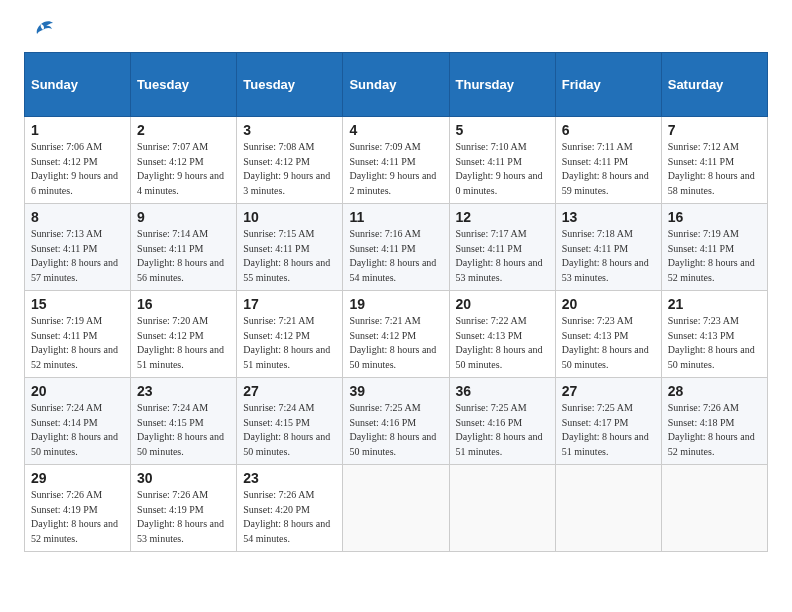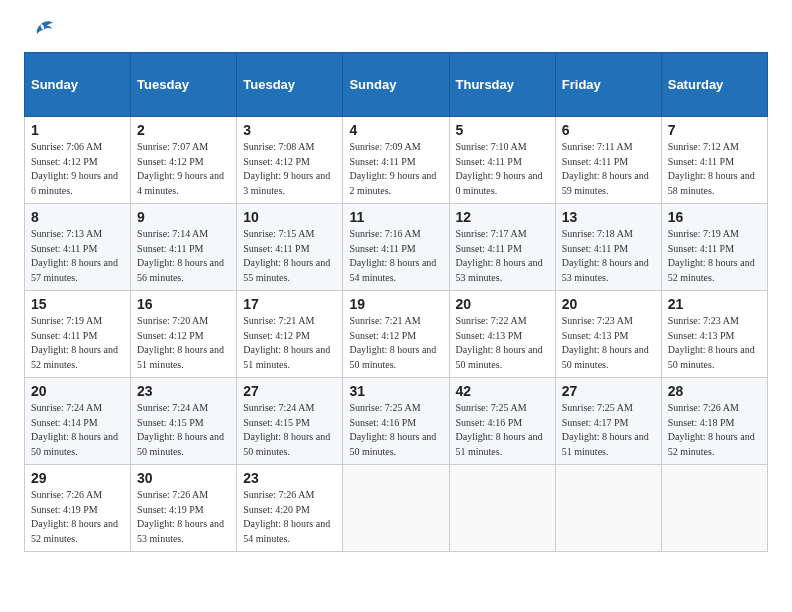--- a/index.html
+++ b/index.html
@@ -224,25 +224,25 @@
         </td>
         <td>
           <span class="day-num">23</span>
           <div class="day-detail">Sunrise: 7:24 AM<br>Sunset: 4:15 PM<br>Daylight: 8 hours and 50 minutes.</div>
         </td>
         <td>
           <span class="day-num">27</span>
           <div class="day-detail">Sunrise: 7:24 AM<br>Sunset: 4:15 PM<br>Daylight: 8 hours and 50 minutes.</div>
         </td>
         <td>
-          <span class="day-num">31</span>
+          <span class="day-num">39</span>
           <div class="day-detail">Sunrise: 7:25 AM<br>Sunset: 4:16 PM<br>Daylight: 8 hours and 50 minutes.</div>
         </td>
         <td>
-          <span class="day-num">42</span>
+          <span class="day-num">36</span>
           <div class="day-detail">Sunrise: 7:25 AM<br>Sunset: 4:16 PM<br>Daylight: 8 hours and 51 minutes.</div>
         </td>
         <td>
           <span class="day-num">27</span>
           <div class="day-detail">Sunrise: 7:25 AM<br>Sunset: 4:17 PM<br>Daylight: 8 hours and 51 minutes.</div>
         </td>
         <td>
           <span class="day-num">28</span>
           <div class="day-detail">Sunrise: 7:26 AM<br>Sunset: 4:18 PM<br>Daylight: 8 hours and 52 minutes.</div>
         </td>

